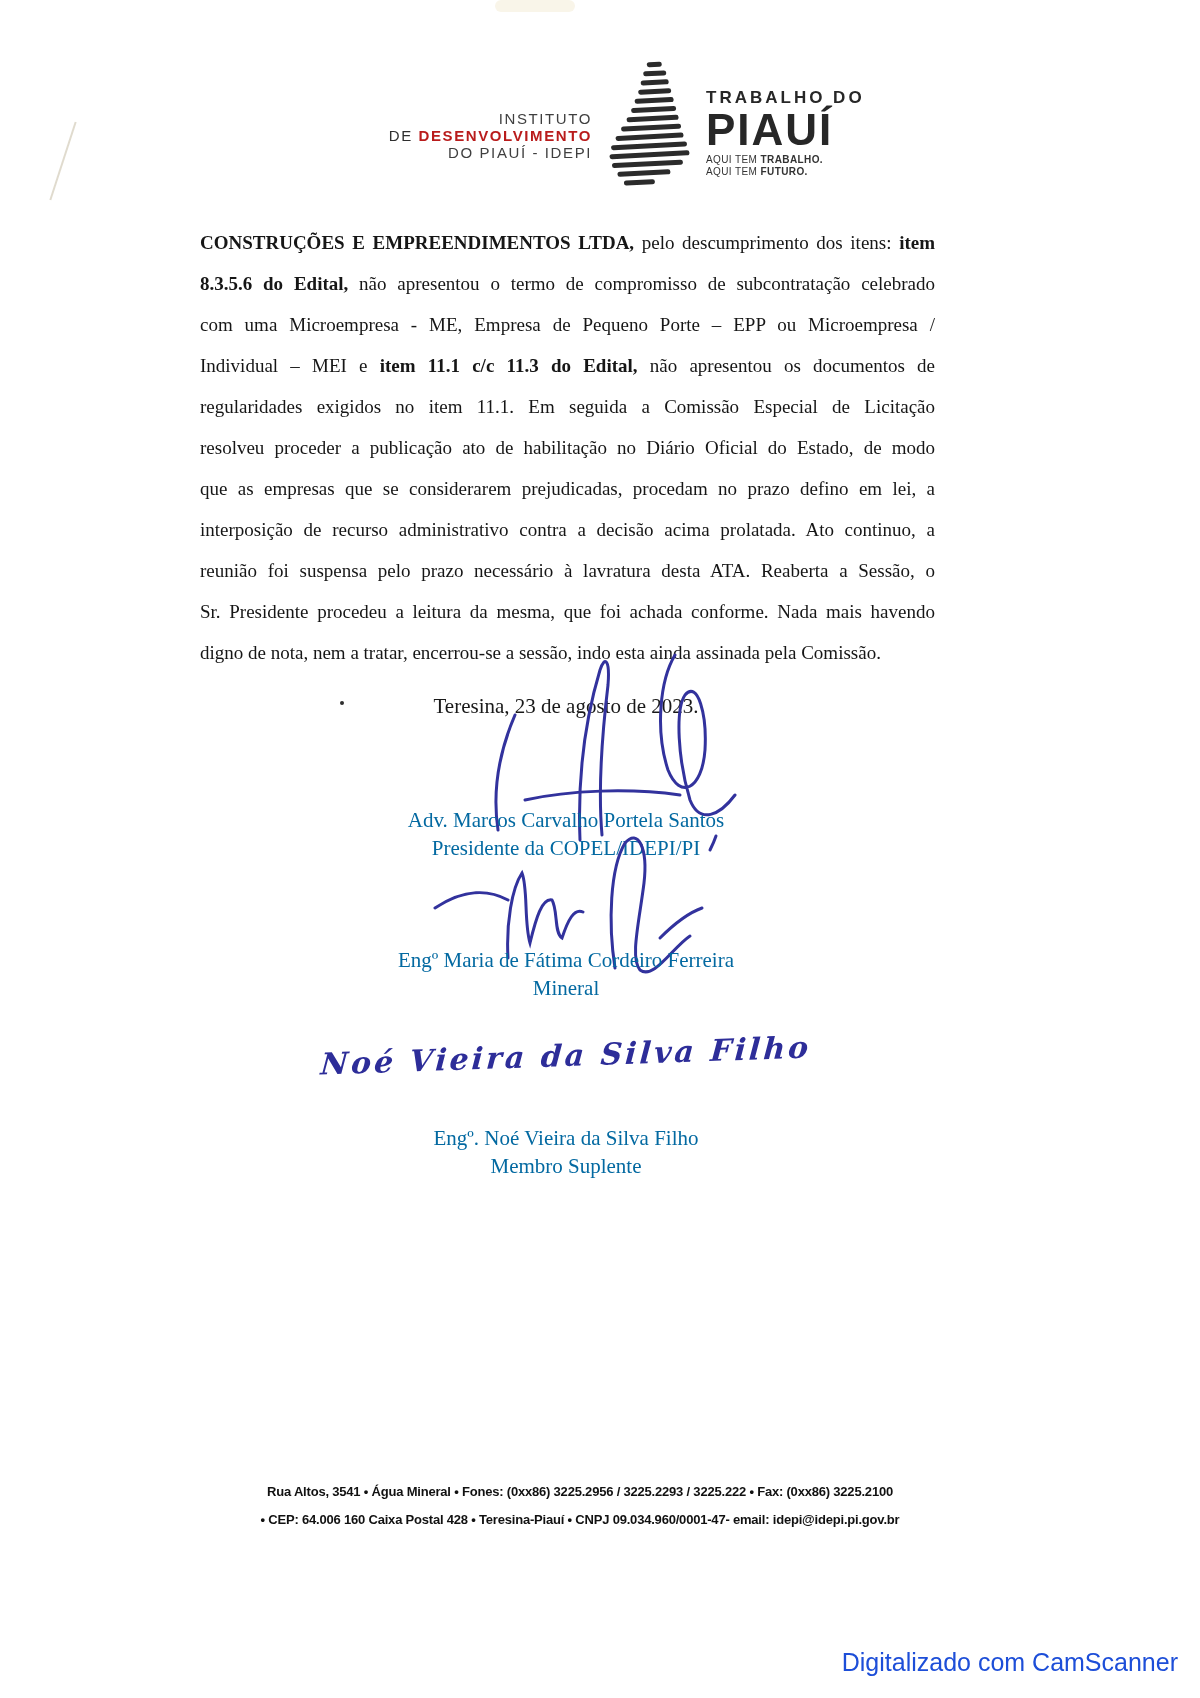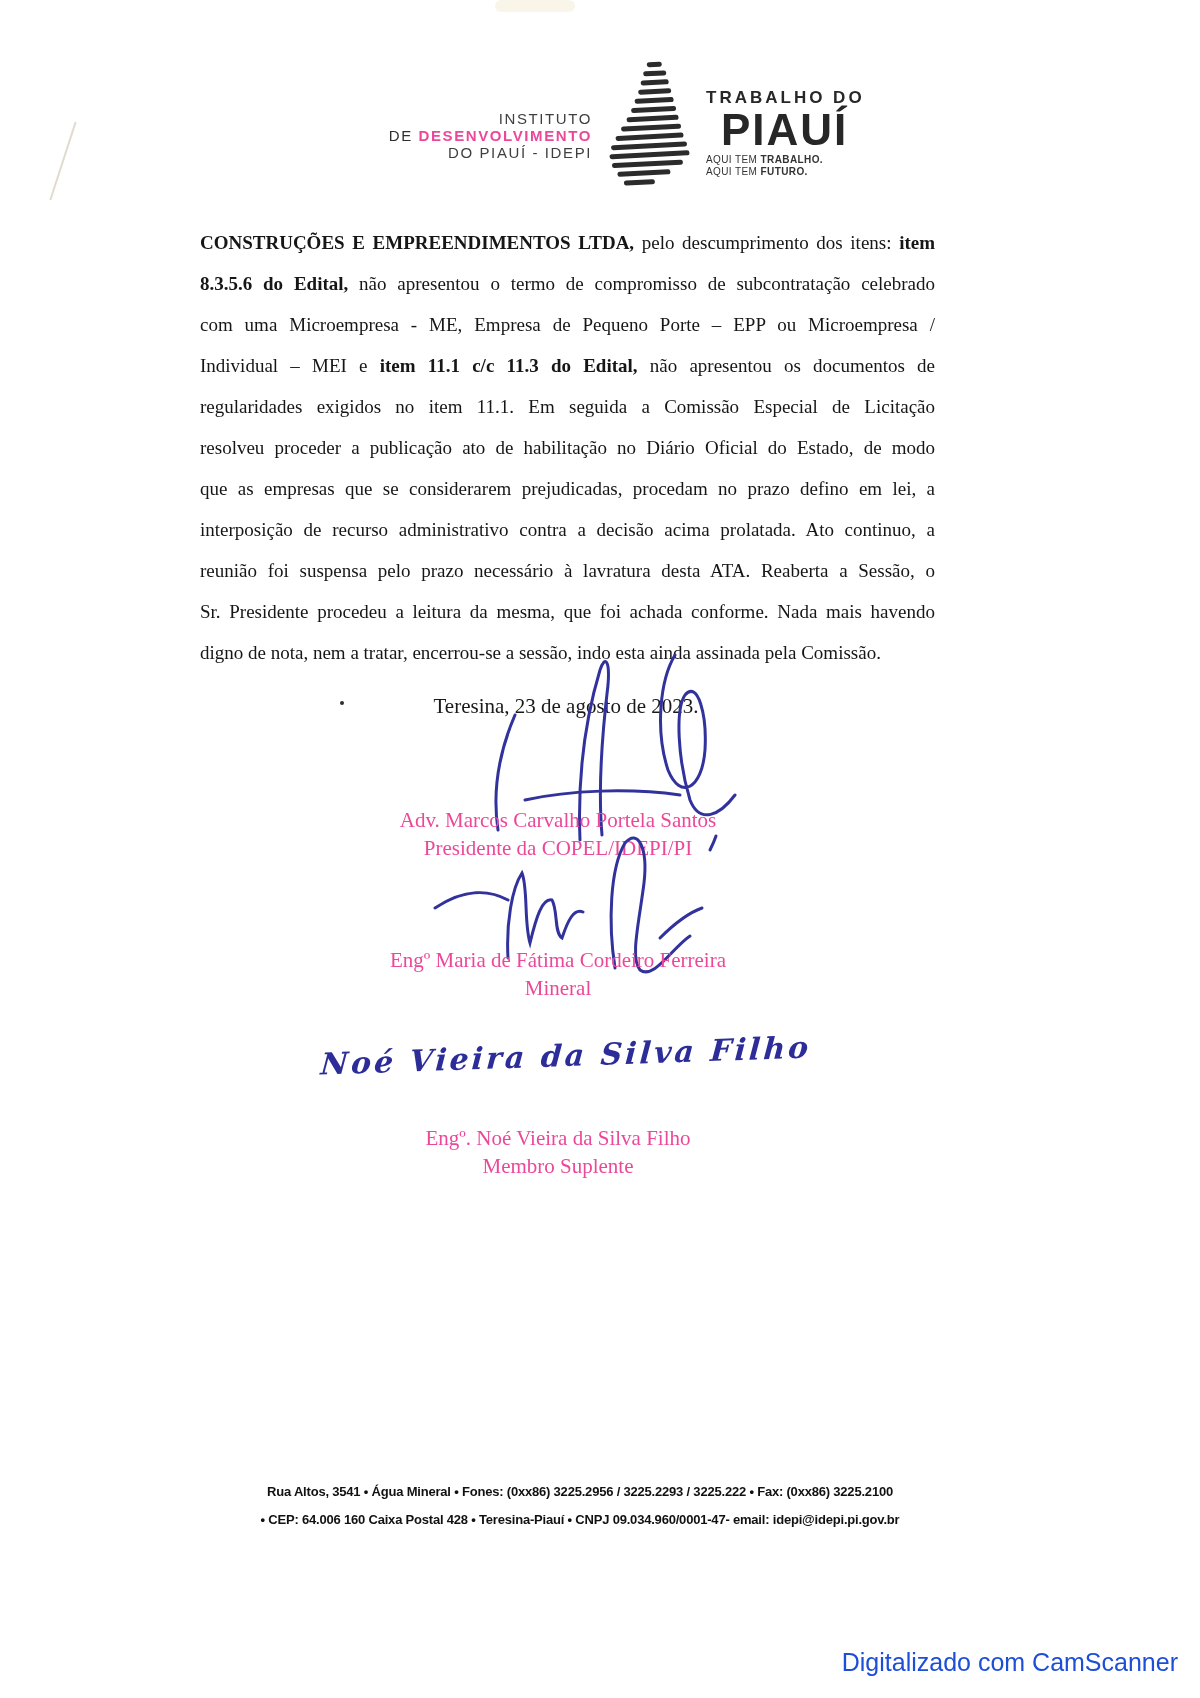--- a/index.html
+++ b/index.html
@@ -7,41 +7,41 @@
     position:relative;width:1200px;height:1698px;background:#ffffff;
     font-family:"Liberation Serif",serif;color:#1b1b1b;overflow:hidden;
   }
   
   .inst{
     position:absolute;left:300px;top:110px;width:292px;text-align:right;
     font-family:"Liberation Sans",sans-serif;color:#3f3f3f;
     font-size:15px;line-height:17px;letter-spacing:1.6px;
   }
   .inst .b2{color:#2e2e2e;}
-  .inst .bold{font-weight:700;color:#ec4899;}
+  .inst .bold{font-weight:700;color:#b91c1c;}
   .logo-map{position:absolute;left:606px;top:60px;}
   .gov{
     position:absolute;left:706px;top:88px;width:200px;
     font-family:"Liberation Sans",sans-serif;color:#272727;text-align:left;
   }
   .gov .l1{font-size:17px;font-weight:700;letter-spacing:3px;line-height:20px;}
-  .gov .l2{font-size:44px;font-weight:700;letter-spacing:2px;line-height:42px;margin-top:1px;margin-left:15px;}
+  .gov .l2{font-size:44px;font-weight:700;letter-spacing:2px;line-height:42px;margin-top:1px;}
   .gov .tag{font-size:10px;line-height:12px;letter-spacing:.4px;color:#333;margin-top:3px;}
   .gov .tag .tb{font-weight:700;}
   
   .bodytext{
     position:absolute;left:200px;top:222px;width:735px;
     font-size:19px;line-height:41px;color:#161616;
   }
   .bline{text-align:justify;text-align-last:justify;height:41px;overflow:hidden;white-space:normal;}
   .bline.last{text-align-last:left;}
   .b{font-weight:700;}
   
   .dateline{position:absolute;left:200px;top:694px;width:732px;text-align:center;font-size:21px;color:#191919;}
-  .sigblock{position:absolute;left:192px;width:732px;text-align:center;color:#ec4899;}
+  .sigblock{position:absolute;left:200px;width:732px;text-align:center;color:#0369a1;}
   .sigblock .nm{font-size:21px;line-height:28px;}
   .sigblock .rl{font-size:21px;line-height:28px;}
   .inksvg{position:absolute;pointer-events:none;}
   .hand{
     position:absolute;left:200px;top:1038px;width:732px;text-align:center;
     font-family:"DejaVu Serif",serif;font-style:italic;font-weight:700;
     font-size:30px;color:#2d2d99;letter-spacing:3px;
     transform:rotate(-2deg) skewX(-6deg);
   }
   

